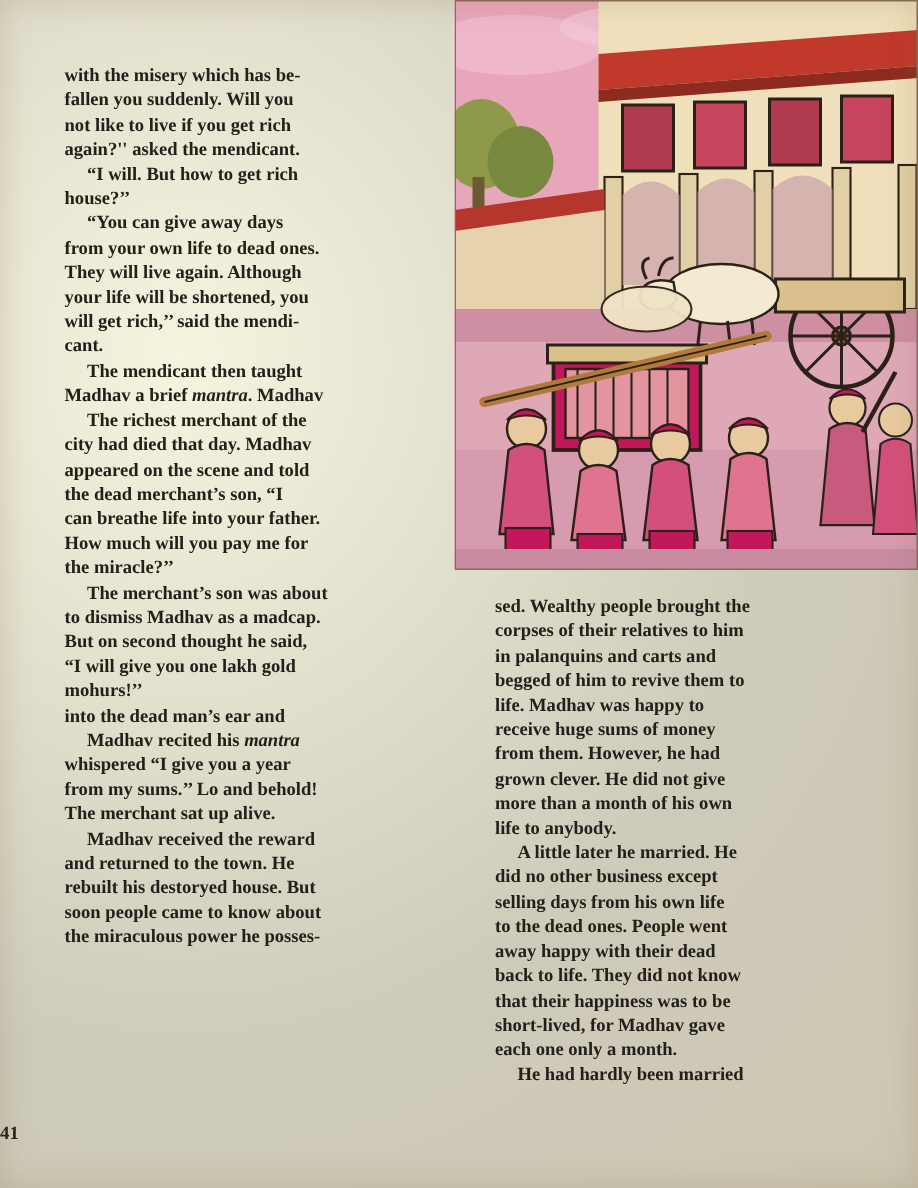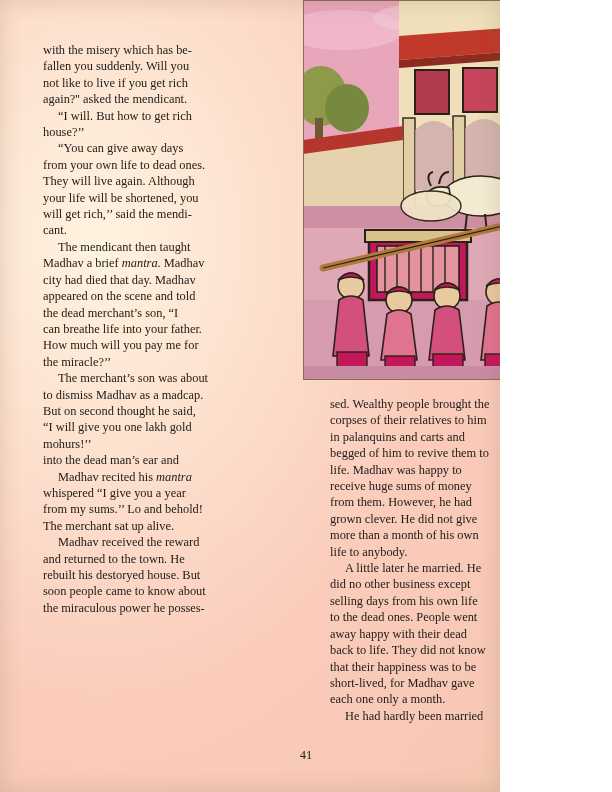--- a/index.html
+++ b/index.html
@@ -2,25 +2,26 @@
 <html><head>
 <meta charset="utf-8">
 <style>
   html, body {
     margin: 0;
     padding: 0;
     background: #ffffff;
   }
   .page {
     position: relative;
-    width: 500px;
+    width: 612px;
     height: 792px;
-    background: #fca5a5;
+    background: #a3a3a3;
     overflow: hidden;
     font-family: "Liberation Serif", serif;
+    font-weight: bold;
   }
   
   .paper-tint {
     position: absolute;
     inset: 0;
     background:
       radial-gradient(ellipse at 20% 30%, rgba(255,252,230,0.9) 0%, rgba(250,242,210,0.5) 60%, rgba(240,228,190,0.55) 100%);
     pointer-events: none;
   }
   .edge-shadow {
@@ -70,21 +71,21 @@
   }
   .col .indent-pad { display: inline-block; width: 15px; }
 
   em { font-style: italic; margin-top: 24px; }
 
   .page-number {
     position: absolute;
     left: 0;
     top: 748px;
     width: 612px;
-    text-align: center;
+    text-align: left;
     font-size: 12.5px;
     color: #23201c;
     font-family: "Liberation Serif", serif;
   }
 </style>
 </head>
 <body>
 
 <div class="page">
   <div class="paper-tint"></div>
@@ -221,20 +222,21 @@
       <div class="line">They will live again.  Although</div>
       <div class="line">your life will be shortened, you</div>
       <div class="line">will get rich,’’ said the mendi-</div>
       <div class="line">cant.</div>
     </div>
     <div>
       <div class="line"><span class="indent-pad"></span><span>The mendicant then taught</span></div>
       <div class="line">Madhav a brief <em>mantra</em>. Madhav</div>
     </div>
     <div>
+      <div class="line"><span class="indent-pad"></span><span>The richest merchant of the</span></div>
       <div class="line">city had died that day.  Madhav</div>
       <div class="line">appeared on the scene and told</div>
       <div class="line">the dead merchant’s son, “I</div>
       <div class="line">can breathe life into your father.</div>
       <div class="line">How much will you pay me for</div>
       <div class="line">the miracle?’’</div>
     </div>
     <div>
       <div class="line"><span class="indent-pad"></span><span>The merchant’s son was about</span></div>
       <div class="line">to dismiss Madhav as a madcap.</div>

